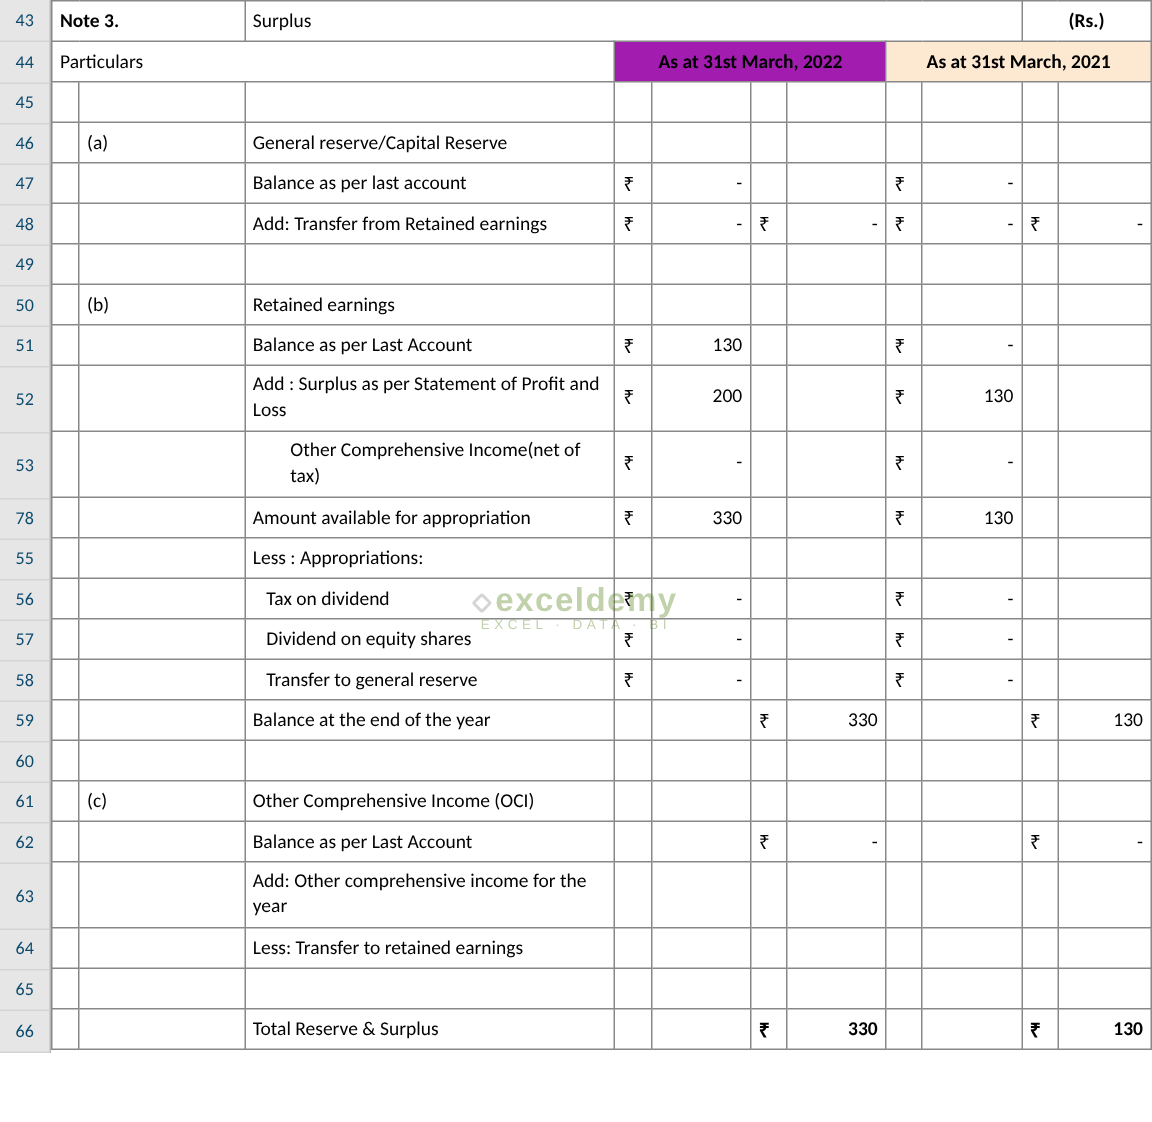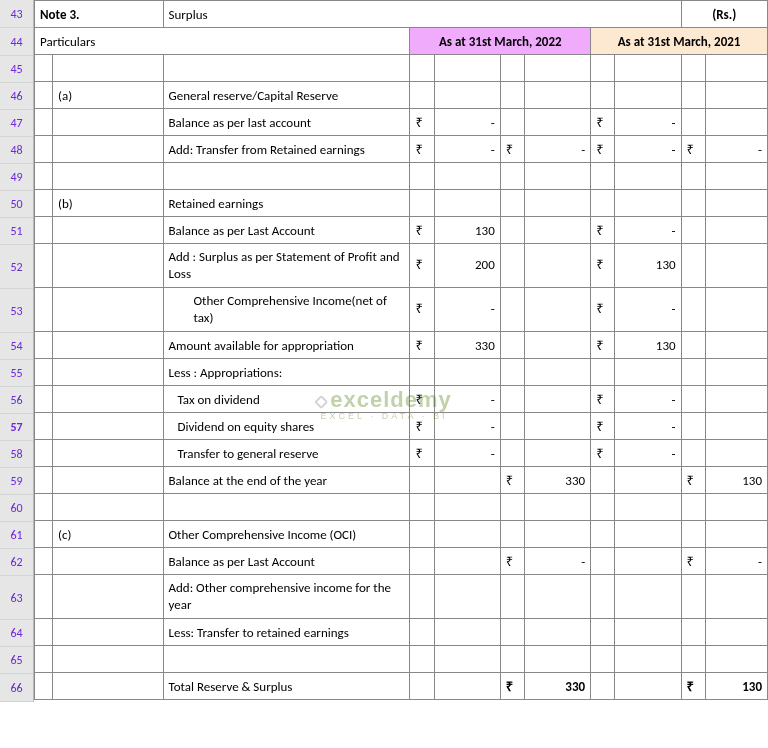--- a/index.html
+++ b/index.html
@@ -13,21 +13,21 @@
   }
   .sheet { display: flex; }
   .rownums {
     flex: 0 0 34px;
     background: #e6e6e6;
     border-right: 1px solid #b7b7b7;
   }
   .rownums div {
     border-bottom: 1px solid #d4d4d4;
     text-align: center;
-    color: #6d28d9;
+    color: #0c4a6e;
     font-size: 12px;
     display: flex;
     align-items: center;
     justify-content: center;
   }
   .grid-wrap { flex: 1; }
   table {
     border-collapse: collapse;
     width: 100%;
     table-layout: fixed;
@@ -39,21 +39,21 @@
     vertical-align: middle;
     overflow: hidden;
     white-space: nowrap;
   }
   td.tall { height: 44px; white-space: normal; line-height: 1.25; }
   td.indent { padding-left: 14px; }
   td.indent2 { padding-left: 30px; }
   .bold { font-weight: 700; }
   .center { text-align: center; }
   .right { text-align: right; }
-  .bg-green { background: #f0abfc; }
+  .bg-green { background: #a21caf; }
   .bg-orange { background: #fde9d1; }
   .rupee { font-family: Arial, sans-serif; }
 
   .watermark {
     position: fixed;
     left: 50%; top: 54%;
     transform: translate(-50%, -50%);
     color: #4d7c0f;
     opacity: 0.35;
     font-size: 22px;
@@ -102,24 +102,24 @@
       <div style="height: 28px;">44</div>
       <div style="height: 27px;">45</div>
       <div style="height: 27px;">46</div>
       <div style="height: 27px;">47</div>
       <div style="height: 27px;">48</div>
       <div style="height: 27px;">49</div>
       <div style="height: 27px;">50</div>
       <div style="height: 27px;">51</div>
       <div style="height: 44px;">52</div>
       <div style="height: 44px;">53</div>
-      <div style="height: 27px;">54</div>
+      <div style="height: 27px;">78</div>
       <div style="height: 27px;">55</div>
       <div style="height: 27px;">56</div>
-      <div style="height: 27px; font-weight: bold;">57</div>
+      <div style="height: 27px;">57</div>
       <div style="height: 27px;">58</div>
       <div style="height: 27px;">59</div>
       <div style="height: 27px;">60</div>
       <div style="height: 27px;">61</div>
       <div style="height: 27px;">62</div>
       <div style="height: 44px;">63</div>
       <div style="height: 27px;">64</div>
       <div style="height: 27px;">65</div>
       <div style="height: 28px;">66</div>
     </div>

